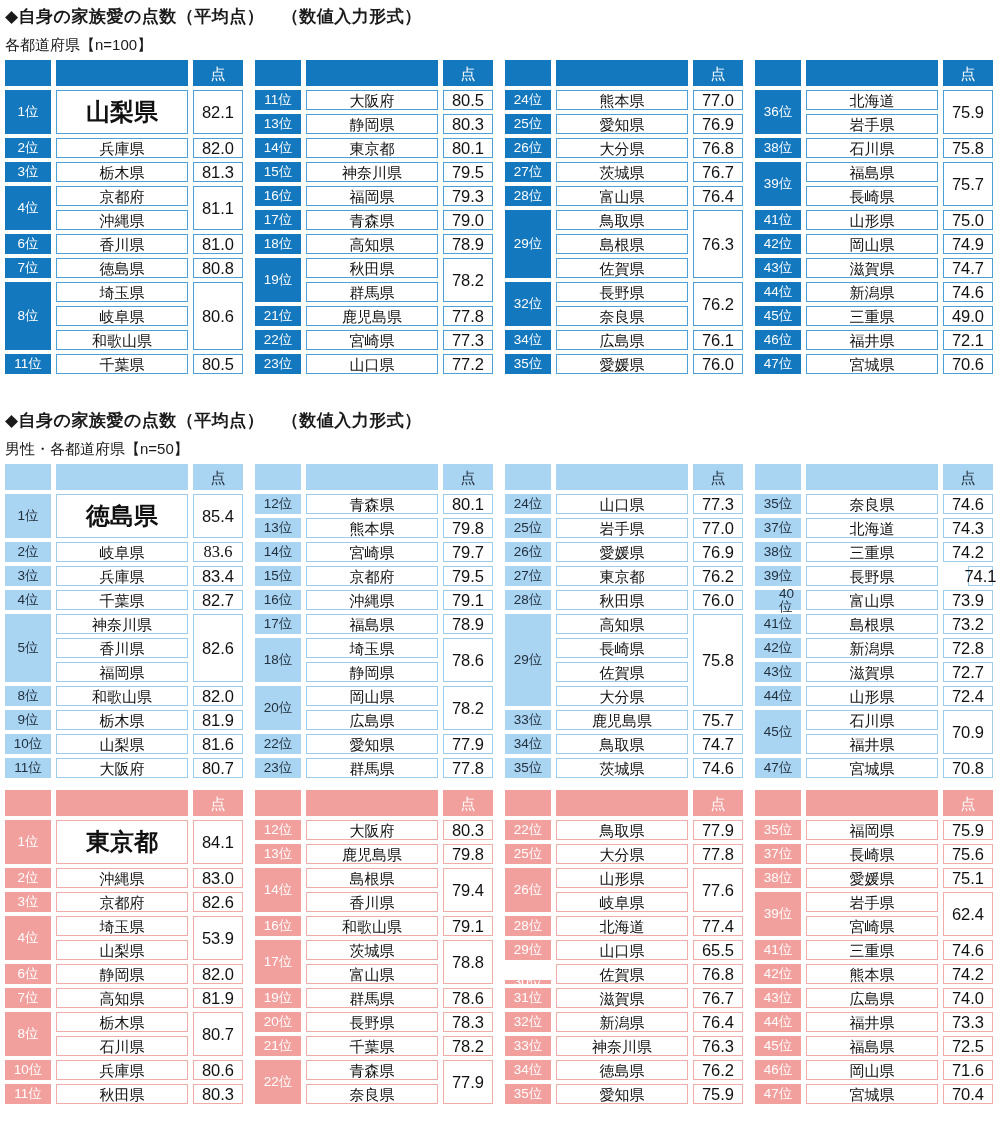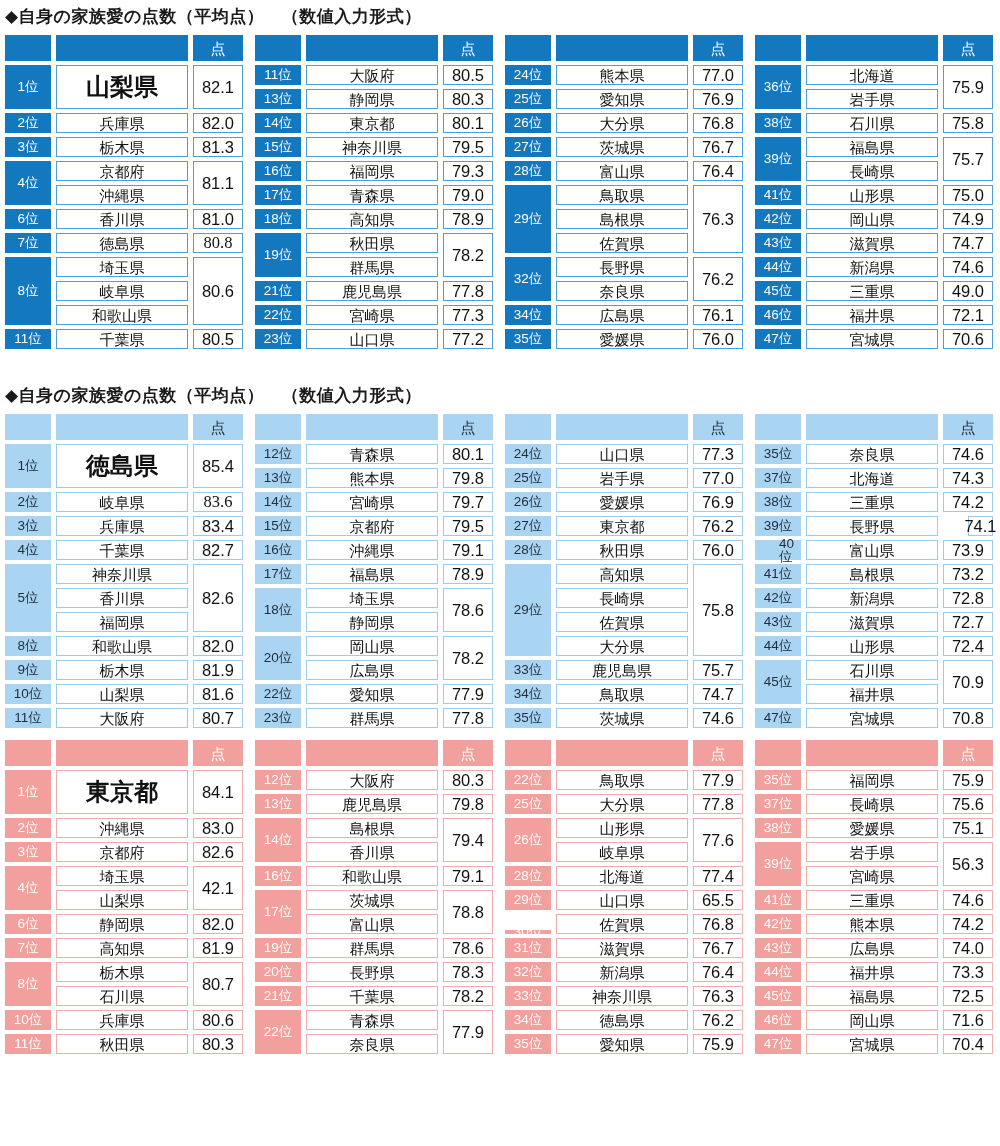--- a/index.html
+++ b/index.html
@@ -41,20 +41,21 @@
   .pref { font-size:15px; }
   .pref.big { font-size:24px; font-weight:600; }
   .score { font-size:16.5px; }
 </style>
 </head>
 <body>
 
 <div class="page" id="page">
     <div class="section sec-all" style="--bg: #1478BE; --fg: #FFFFFF; --bd: #4C9FD7;">
       <div class="section-title">◆自身の家族愛の点数（平均点）　（数値入力形式）</div>
+      <div class="section-subtitle">各都道府県【n=100】</div>
       <div class="tables">
         <div class="rank-table">
           <div class="block hdr" style="grid-area: 1 / 1;"></div>
           <div class="block hdr" style="grid-area: 1 / 2;"></div>
           <div class="block hdr" style="grid-area: 1 / 3;">点</div>
           <div class="block rank" style="grid-area: 2 / 1 / span 2;">1位</div>
           <div class="cell pref big" style="grid-area: 2 / 2 / span 2;">山梨県</div>
           <div class="cell score" style="grid-area: 2 / 3 / span 2;">82.1</div>
           <div class="block rank" style="grid-area: 4 / 1 / span 1;">2位</div>
           <div class="cell pref" style="grid-area: 4 / 2 / span 1;">兵庫県</div>
@@ -64,21 +65,21 @@
           <div class="cell score" style="grid-area: 5 / 3 / span 1;">81.3</div>
           <div class="block rank" style="grid-area: 6 / 1 / span 2;">4位</div>
           <div class="cell pref" style="grid-area: 6 / 2 / span 1;">京都府</div>
           <div class="cell pref" style="grid-area: 7 / 2 / span 1;">沖縄県</div>
           <div class="cell score" style="grid-area: 6 / 3 / span 2;">81.1</div>
           <div class="block rank" style="grid-area: 8 / 1 / span 1;">6位</div>
           <div class="cell pref" style="grid-area: 8 / 2 / span 1;">香川県</div>
           <div class="cell score" style="grid-area: 8 / 3 / span 1;">81.0</div>
           <div class="block rank" style="grid-area: 9 / 1 / span 1;">7位</div>
           <div class="cell pref" style="grid-area: 9 / 2 / span 1;">徳島県</div>
-          <div class="cell score" style="grid-area: 9 / 3 / span 1; font-family: Liberation Serif, serif;">80.8</div>
+          <div class="cell score" style="grid-area: 9 / 3 / span 1;">80.8</div>
           <div class="block rank" style="grid-area: 10 / 1 / span 3;">8位</div>
           <div class="cell pref" style="grid-area: 10 / 2 / span 1;">埼玉県</div>
           <div class="cell pref" style="grid-area: 11 / 2 / span 1;">岐阜県</div>
           <div class="cell pref" style="grid-area: 12 / 2 / span 1;">和歌山県</div>
           <div class="cell score" style="grid-area: 10 / 3 / span 3;">80.6</div>
           <div class="block rank" style="grid-area: 13 / 1 / span 1;">11位</div>
           <div class="cell pref" style="grid-area: 13 / 2 / span 1;">千葉県</div>
           <div class="cell score" style="grid-area: 13 / 3 / span 1;">80.5</div>
         </div>
         <div class="rank-table">
@@ -189,20 +190,21 @@
           <div class="cell pref" style="grid-area: 12 / 2 / span 1;">福井県</div>
           <div class="cell score" style="grid-area: 12 / 3 / span 1;">72.1</div>
           <div class="block rank" style="grid-area: 13 / 1 / span 1;">47位</div>
           <div class="cell pref" style="grid-area: 13 / 2 / span 1;">宮城県</div>
           <div class="cell score" style="grid-area: 13 / 3 / span 1;">70.6</div>
         </div>
       </div>
     </div>
     <div class="section sec-male" style="--bg: #A9D4F2; --fg: #22303E; --bd: #9CCBEB;">
       <div class="section-title">◆自身の家族愛の点数（平均点）　（数値入力形式）</div>
+      <div class="section-subtitle">男性・各都道府県【n=50】</div>
       <div class="tables">
         <div class="rank-table">
           <div class="block hdr" style="grid-area: 1 / 1;"></div>
           <div class="block hdr" style="grid-area: 1 / 2;"></div>
           <div class="block hdr" style="grid-area: 1 / 3;">点</div>
           <div class="block rank" style="grid-area: 2 / 1 / span 2;">1位</div>
           <div class="cell pref big" style="grid-area: 2 / 2 / span 2;">徳島県</div>
           <div class="cell score" style="grid-area: 2 / 3 / span 2;">85.4</div>
           <div class="block rank" style="grid-area: 4 / 1 / span 1;">2位</div>
           <div class="cell pref" style="grid-area: 4 / 2 / span 1;">岐阜県</div>
@@ -355,21 +357,21 @@
           <div class="cell score" style="grid-area: 2 / 3 / span 2;">84.1</div>
           <div class="block rank" style="grid-area: 4 / 1 / span 1;">2位</div>
           <div class="cell pref" style="grid-area: 4 / 2 / span 1;">沖縄県</div>
           <div class="cell score" style="grid-area: 4 / 3 / span 1;">83.0</div>
           <div class="block rank" style="grid-area: 5 / 1 / span 1;">3位</div>
           <div class="cell pref" style="grid-area: 5 / 2 / span 1;">京都府</div>
           <div class="cell score" style="grid-area: 5 / 3 / span 1;">82.6</div>
           <div class="block rank" style="grid-area: 6 / 1 / span 2;">4位</div>
           <div class="cell pref" style="grid-area: 6 / 2 / span 1;">埼玉県</div>
           <div class="cell pref" style="grid-area: 7 / 2 / span 1;">山梨県</div>
-          <div class="cell score" style="grid-area: 6 / 3 / span 2;">42.1</div>
+          <div class="cell score" style="grid-area: 6 / 3 / span 2;">53.9</div>
           <div class="block rank" style="grid-area: 8 / 1 / span 1;">6位</div>
           <div class="cell pref" style="grid-area: 8 / 2 / span 1;">静岡県</div>
           <div class="cell score" style="grid-area: 8 / 3 / span 1;">82.0</div>
           <div class="block rank" style="grid-area: 9 / 1 / span 1;">7位</div>
           <div class="cell pref" style="grid-area: 9 / 2 / span 1;">高知県</div>
           <div class="cell score" style="grid-area: 9 / 3 / span 1;">81.9</div>
           <div class="block rank" style="grid-area: 10 / 1 / span 2;">8位</div>
           <div class="cell pref" style="grid-area: 10 / 2 / span 1;">栃木県</div>
           <div class="cell pref" style="grid-area: 11 / 2 / span 1;">石川県</div>
           <div class="cell score" style="grid-area: 10 / 3 / span 2;">80.7</div>
@@ -463,21 +465,21 @@
           <div class="cell score" style="grid-area: 2 / 3 / span 1;">75.9</div>
           <div class="block rank" style="grid-area: 3 / 1 / span 1;">37位</div>
           <div class="cell pref" style="grid-area: 3 / 2 / span 1;">長崎県</div>
           <div class="cell score" style="grid-area: 3 / 3 / span 1;">75.6</div>
           <div class="block rank" style="grid-area: 4 / 1 / span 1;">38位</div>
           <div class="cell pref" style="grid-area: 4 / 2 / span 1;">愛媛県</div>
           <div class="cell score" style="grid-area: 4 / 3 / span 1;">75.1</div>
           <div class="block rank" style="grid-area: 5 / 1 / span 2;">39位</div>
           <div class="cell pref" style="grid-area: 5 / 2 / span 1;">岩手県</div>
           <div class="cell pref" style="grid-area: 6 / 2 / span 1;">宮崎県</div>
-          <div class="cell score" style="grid-area: 5 / 3 / span 2;">56.3</div>
+          <div class="cell score" style="grid-area: 5 / 3 / span 2;">62.4</div>
           <div class="block rank" style="grid-area: 7 / 1 / span 1;">41位</div>
           <div class="cell pref" style="grid-area: 7 / 2 / span 1;">三重県</div>
           <div class="cell score" style="grid-area: 7 / 3 / span 1;">74.6</div>
           <div class="block rank" style="grid-area: 8 / 1 / span 1;">42位</div>
           <div class="cell pref" style="grid-area: 8 / 2 / span 1;">熊本県</div>
           <div class="cell score" style="grid-area: 8 / 3 / span 1;">74.2</div>
           <div class="block rank" style="grid-area: 9 / 1 / span 1;">43位</div>
           <div class="cell pref" style="grid-area: 9 / 2 / span 1;">広島県</div>
           <div class="cell score" style="grid-area: 9 / 3 / span 1;">74.0</div>
           <div class="block rank" style="grid-area: 10 / 1 / span 1;">44位</div>

